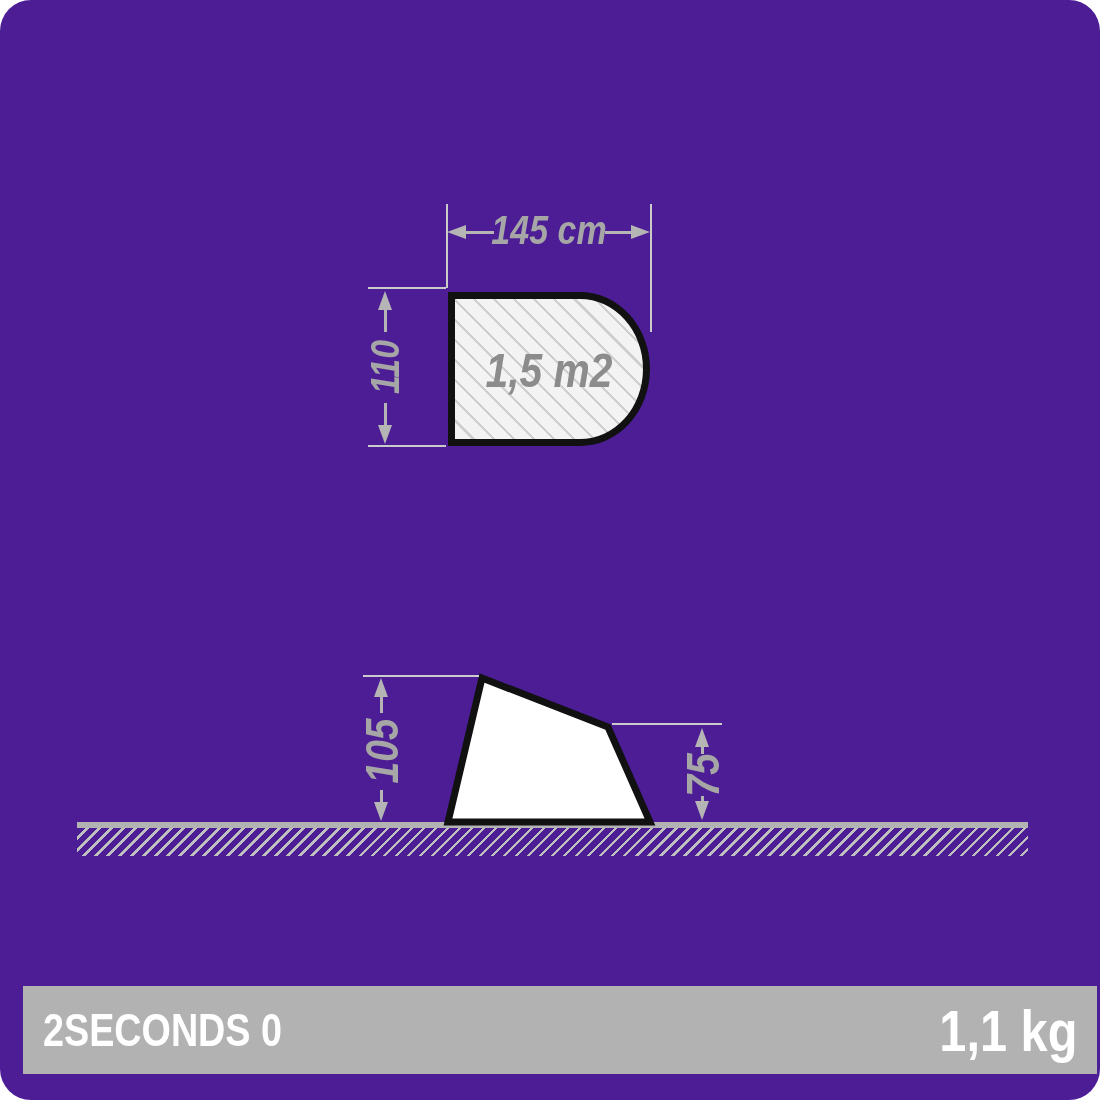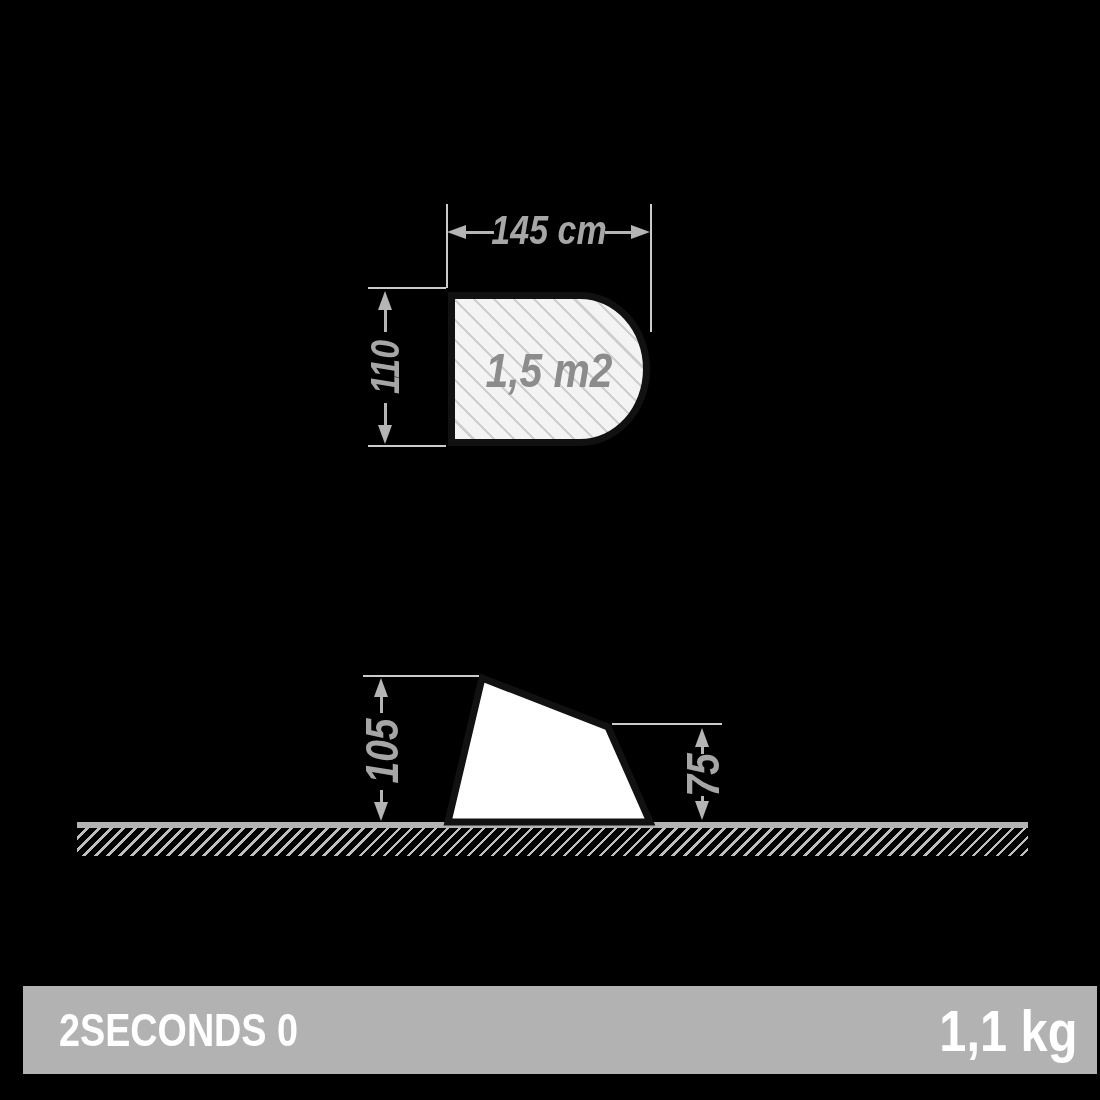--- a/index.html
+++ b/index.html
@@ -1,18 +1,18 @@
 <!DOCTYPE html>
 <html><head>
 <meta charset="utf-8">
 <style>
   html,body { margin:0; padding:0; background:#ffffff; }
   .canvas {
-    position:relative; width:1100px; height:1100px; background:#000000;
-    font-family:"Liberation Sans", sans-serif; overflow:hidden;
+    position:relative; width:1100px; height:1100px; background:#4c1d95;
+    font-family:"Liberation Sans", sans-serif; overflow:hidden;border-radius:31px;
   }
   .abs { position:absolute; }
 
   
   .ext { position:absolute; background:#cbcbcb; }
 
   
   .stem { position:absolute; background:#b5b5b5; }
 
   
@@ -53,21 +53,21 @@
     position:absolute; left:77px; top:828px; width:951px; height:28px;
     background-image:repeating-linear-gradient(135deg,
       transparent 0px, transparent 6px, #bfbfbf 6px, #bfbfbf 8.5px);
   }
 
   
   .bar {
     position:absolute; top:986px; height:88px; background:#b2b2b2;
     display:flex; align-items:center; color:#ffffff; font-weight:bold;
   }
-  .bar-left  { left:23px;  width:926px; justify-content:flex-start; padding-left:36px;  box-sizing:border-box; }
+  .bar-left  { left:23px;  width:926px; justify-content:flex-start; padding-left:20px;  box-sizing:border-box; }
   .bar-right { left:820px; width:277px; justify-content:flex-end;  padding-right:20px; box-sizing:border-box; }
   .bar-left  .bar-text { font-size:46px; transform:scaleX(0.82); transform-origin:left center;  white-space:nowrap; }
   .bar-right .bar-text { font-size:58px; transform:scaleX(0.84); transform-origin:right center; white-space:nowrap; }
 </style>
 </head>
 <body>
 
 <div class="canvas">
 
   <div>

